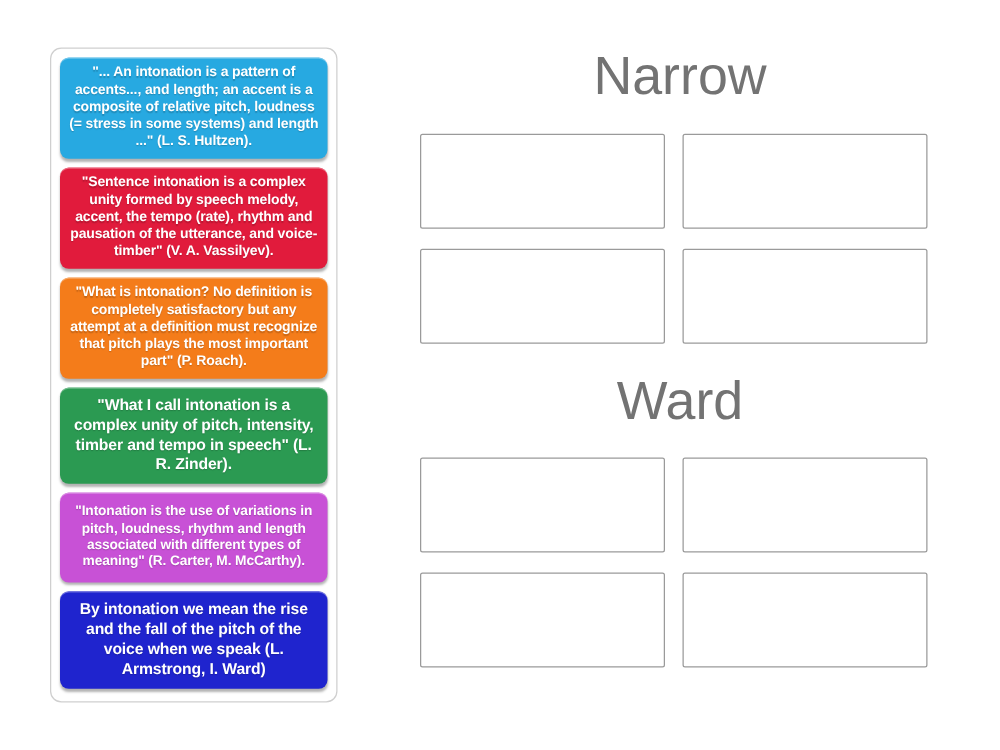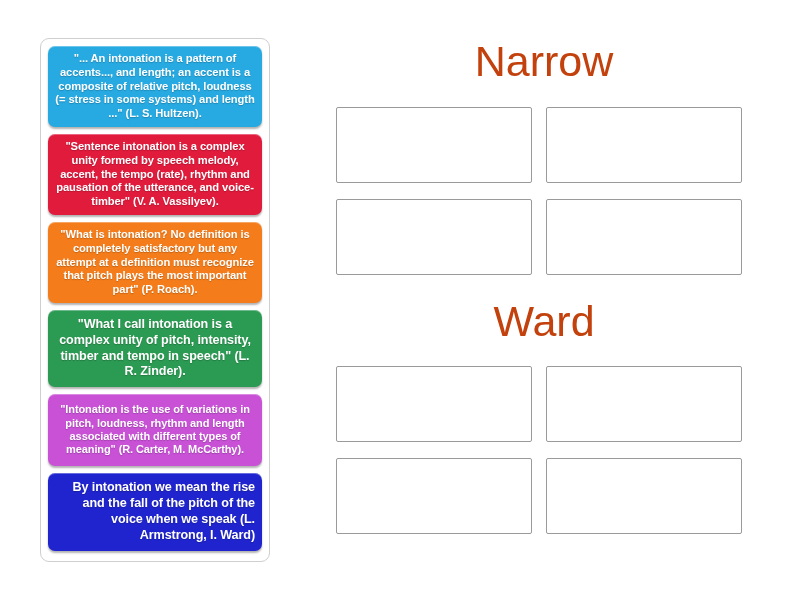--- a/index.html
+++ b/index.html
@@ -64,21 +64,21 @@
     left: 318px;
     top: 30px;
     width: 452px;
     height: 536px;
   }
   .category { position: relative; }
   .category-title {
     text-align: center;
     font-size: 43px;
     font-weight: normal;
-    color: #c2410c;
+    color: #737373;
     letter-spacing: 0px;
     line-height: 1;
     margin: 0;
     padding: 0;
   }
   .dropzone-grid {
     display: grid;
     grid-template-columns: 196px 196px;
     grid-template-rows: 76px 76px;
     column-gap: 14px;
@@ -115,21 +115,21 @@
   </div>
 
   <div class="card h-lg" style="background:#2B9A52; height:77px;">
     <span>"What I call intonation is a complex unity of pitch, intensity, timber and tempo in speech" (L. R. Zinder).</span>
   </div>
 
   <div class="card h-sm" style="background:#C851D6; height:72px;">
     <span>"Intonation is the use of variations in pitch, loudness, rhythm and length associated with different types of meaning" (R. Carter, M. McCarthy).</span>
   </div>
 
-  <div class="card h-lg" style="background:#1F24CE; height:78px;text-align:right;">
+  <div class="card h-lg" style="background:#1F24CE; height:78px;">
     <span>By intonation we mean the rise and the fall of the pitch of the voice when we speak (L. Armstrong, I. Ward)</span>
   </div>
 
 </div>
 
 <div id="categories">
 
   <div class="category" id="category-narrow">
     <div class="category-title">Narrow</div>
     <div class="dropzone-grid">

